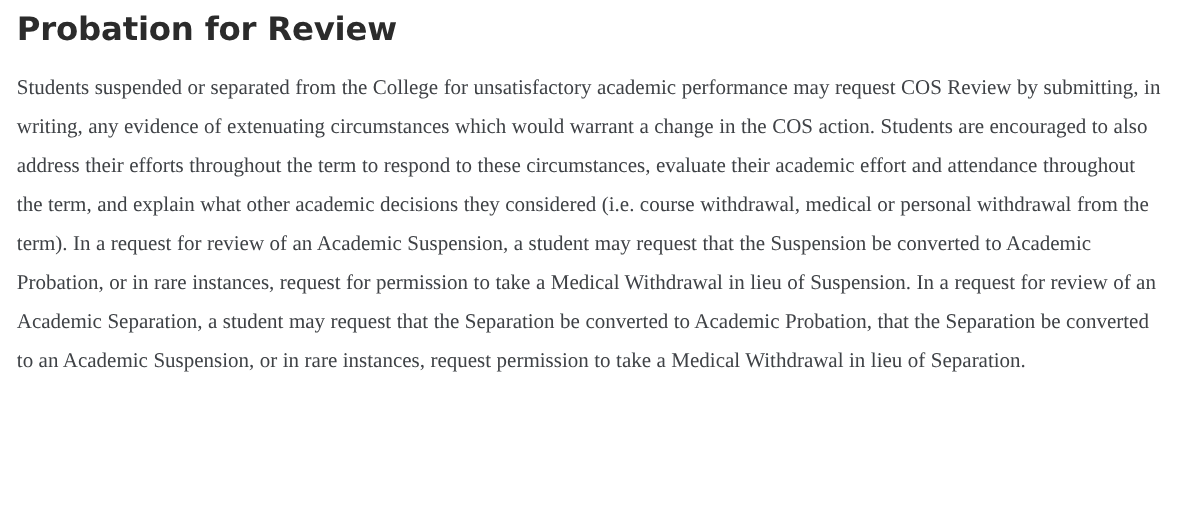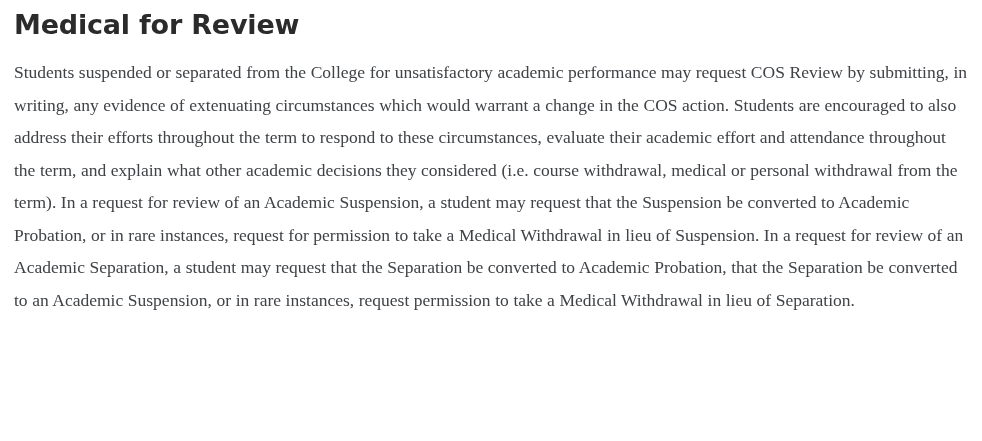--- a/index.html
+++ b/index.html
@@ -38,15 +38,15 @@
     margin: 0;
     text-align: left;
     max-width: 960px;
     word-spacing: 0.2px;
   }
 </style>
 </head>
 <body>
 
 <div class="page">
-  <h1 class="section-heading">Medical for Review</h1>
+  <h1 class="section-heading">Probation for Review</h1>
   <p class="body-text">Students suspended or separated from the College for unsatisfactory academic performance may request COS Review by submitting, in writing, any evidence of extenuating circumstances which would warrant a change in the COS action. Students are encouraged to also address their efforts throughout the term to respond to these circumstances, evaluate their academic effort and attendance throughout the term, and explain what other academic decisions they considered (i.e. course withdrawal, medical or personal withdrawal from the term). In a request for review of an Academic Suspension, a student may request that the Suspension be converted to Academic Probation, or in rare instances, request for permission to take a Medical Withdrawal in lieu of Suspension. In a request for review of an Academic Separation, a student may request that the Separation be converted to Academic Probation, that the Separation be converted to an Academic Suspension, or in rare instances, request permission to take a Medical Withdrawal in lieu of Separation.</p>
 </div>
 
 </body></html>

